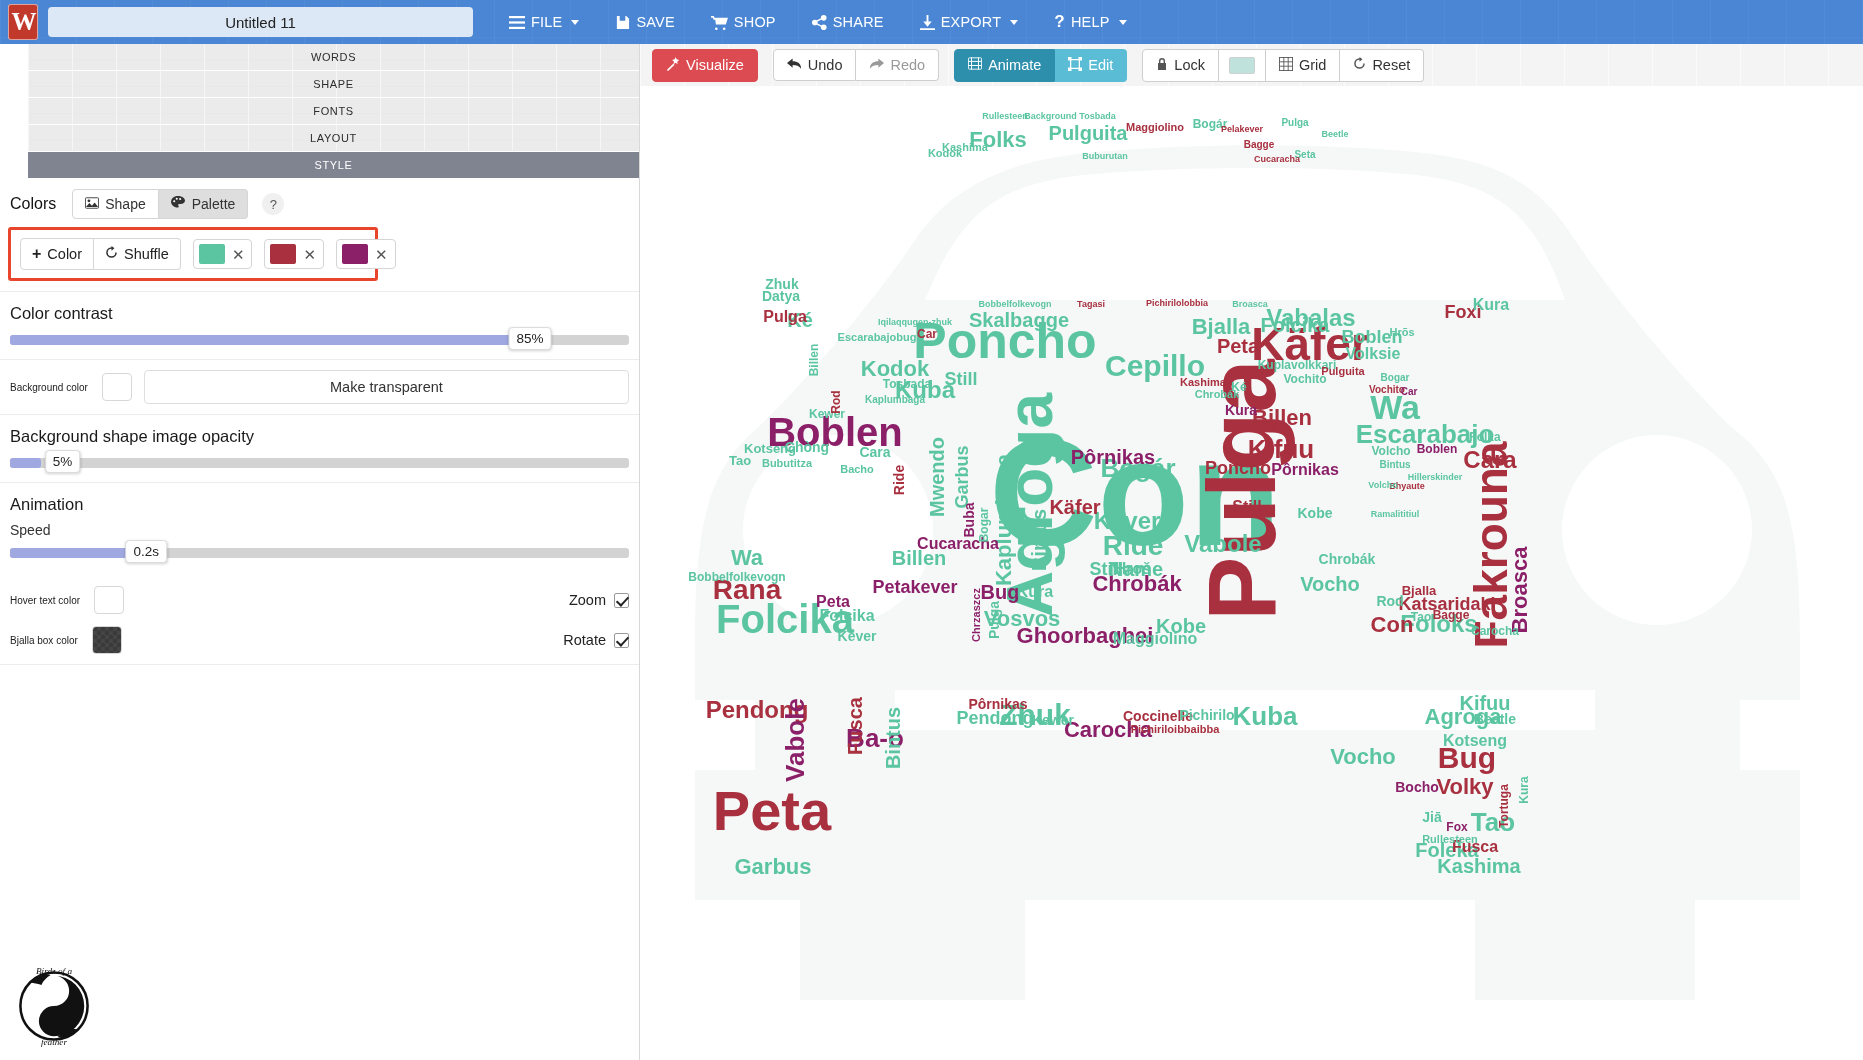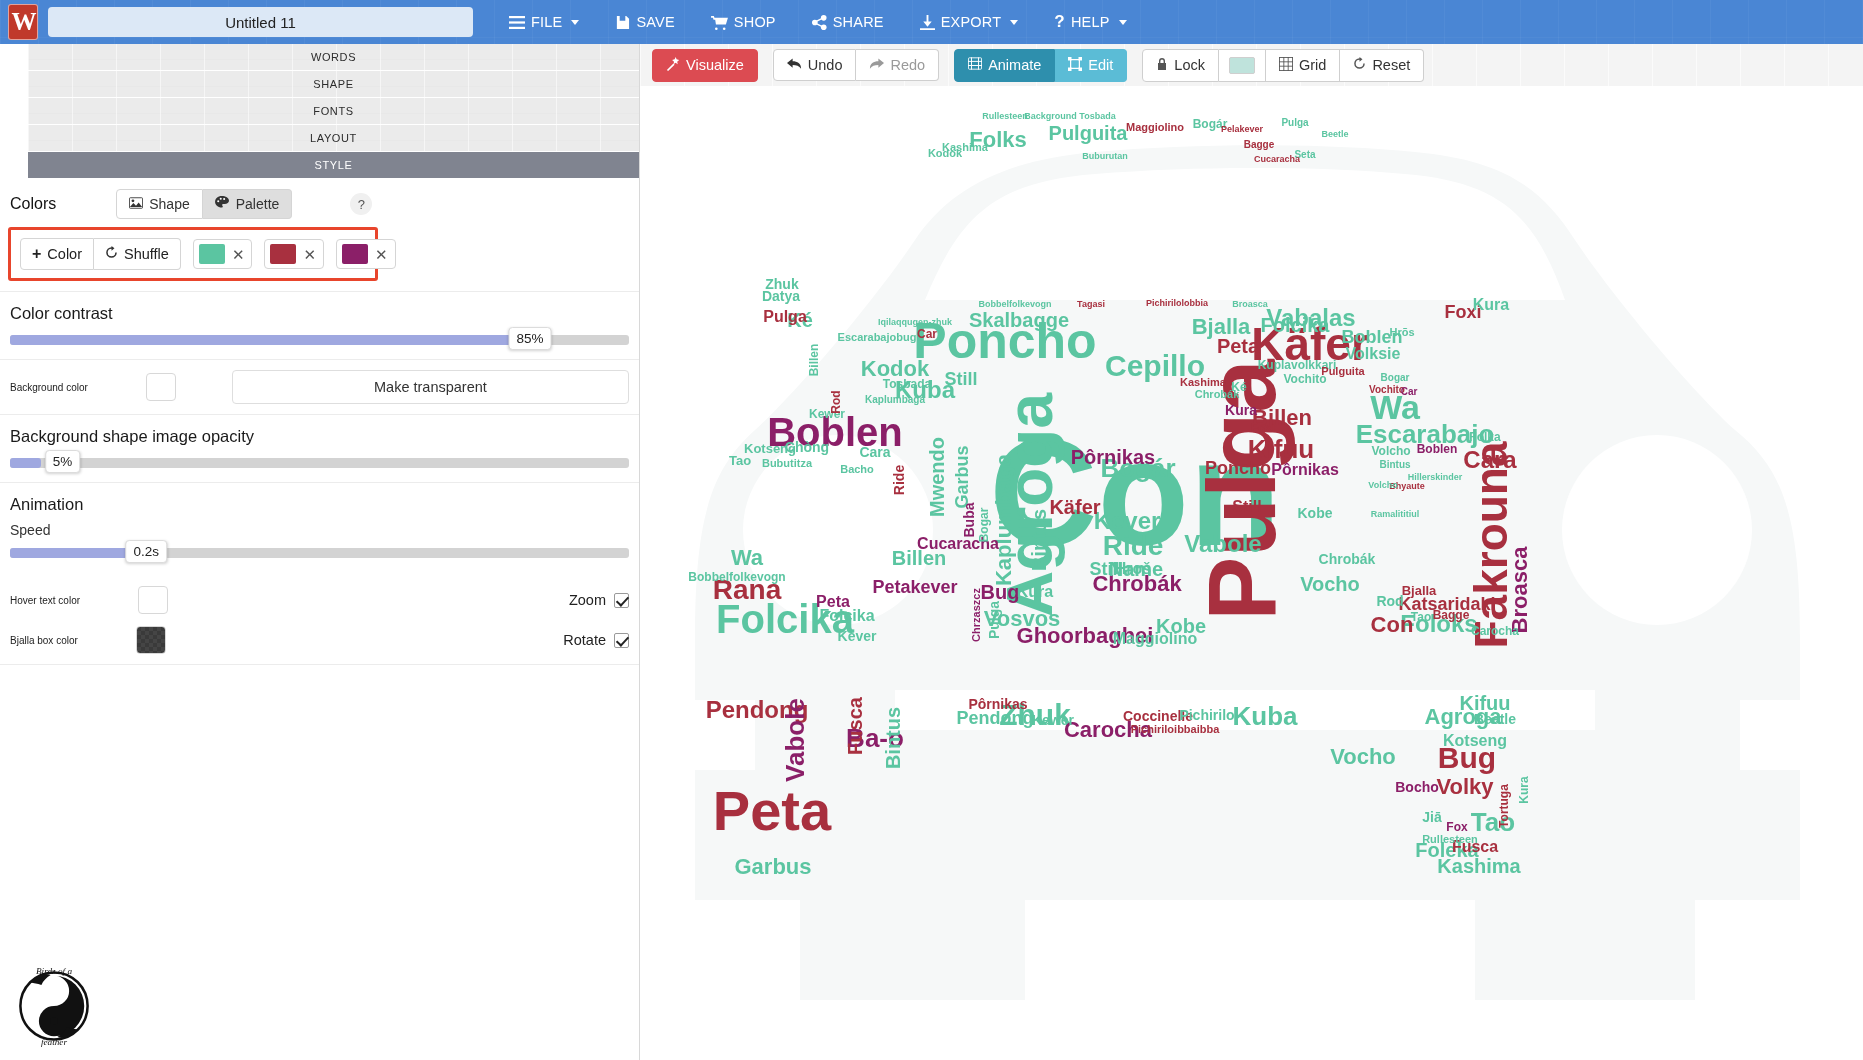--- a/index.html
+++ b/index.html
@@ -109,21 +109,20 @@
   .acc-item.active {
     background: #808490;
     color: #fff;
   }
 
   
   .panel { padding: 0; }
   .row {
     display: flex; align-items: center;
     padding: 10px 10px;
-    gap: 44px;
   }
   .hr { border-bottom: 1px solid #ececec; }
 
   .lbl { font-size: 10px; color: #222; }
   .lbl-strong { font-size: 16px; color: #111; }
 
   .btn-group { display: flex; margin-left: 16px; }
   .tbtn {
     border: 1px solid #d5d5d5;
     background: #fff;

